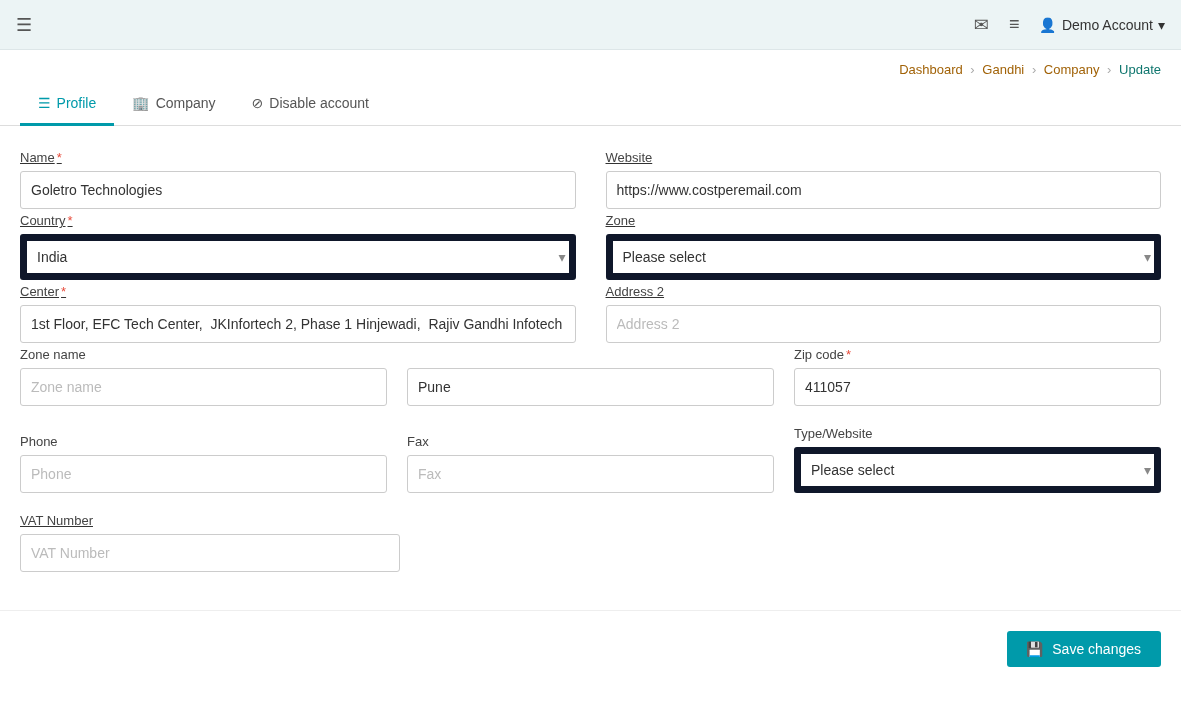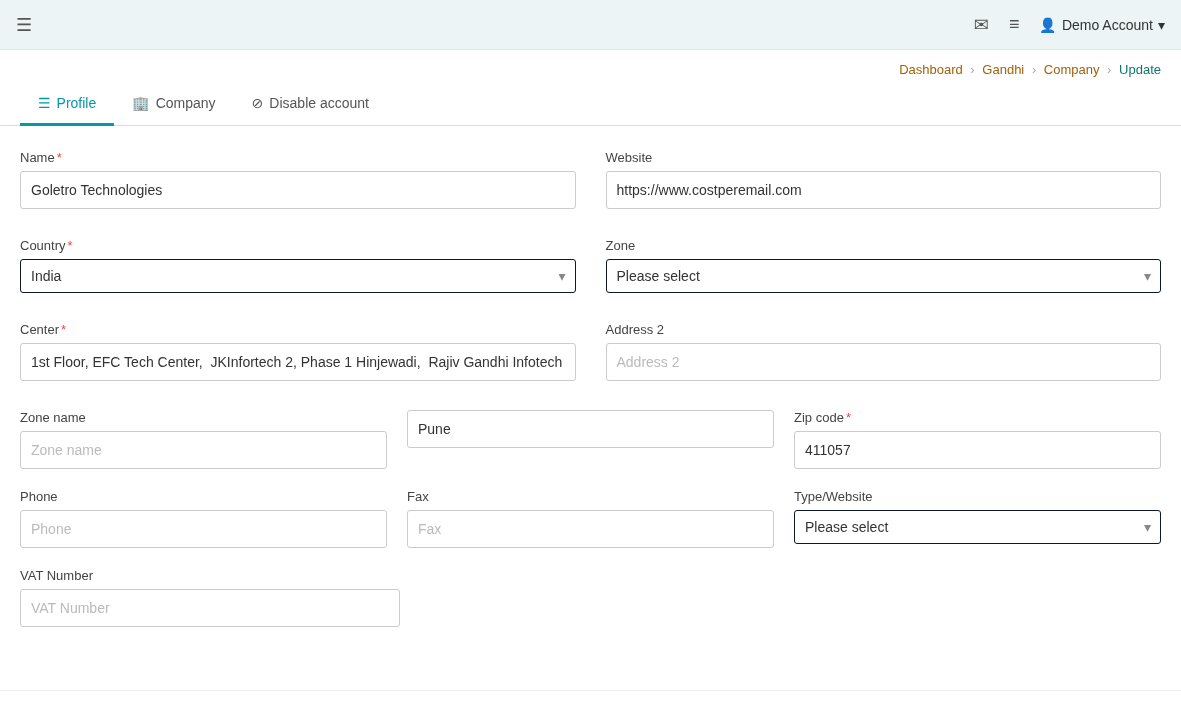--- a/index.html
+++ b/index.html
@@ -60,21 +60,22 @@
 
     
     .main-content {
       padding: 24px 20px;
     }
 
     
     .form-row {
       display: flex;
       gap: 30px;
-      margin-bottom: 29px;
+      margin-bottom: 4px;
+      text-decoration: underline;
     }
     .form-col {
       flex: 1;
     }
 
     .form-label {
       font-size: 13px;
       color: #444;
       margin-bottom: 6px;
       display: block;
@@ -92,21 +93,21 @@
     }
     .form-input::placeholder { color: #bbb; }
 
     .form-select-wrapper {
       position: relative;
       width: 100%;
     }
     .form-select {
       width: 100%;
       padding: 8px 32px 8px 10px;
-      border: 1px solid #0f172a;
+      border: 7px solid #0f172a;
       border-radius: 3px;
       font-size: 14px;
       color: #333;
       appearance: none;
       background: #fff;
       cursor: pointer;
       outline: none;
     }
     .select-chevron {
       position: absolute;
@@ -116,20 +117,21 @@
       color: #888;
       pointer-events: none;
       font-size: 14px;
     }
 
     
     .form-row-three {
       display: flex;
       gap: 20px;
       margin-bottom: 20px;
+      align-items: flex-end;
     }
     .form-col-third { flex: 1; }
 
     
     .save-btn-container {
       display: flex;
       justify-content: flex-end;
       padding: 20px;
       border-top: 1px solid #eee;
       margin-top: 10px;

